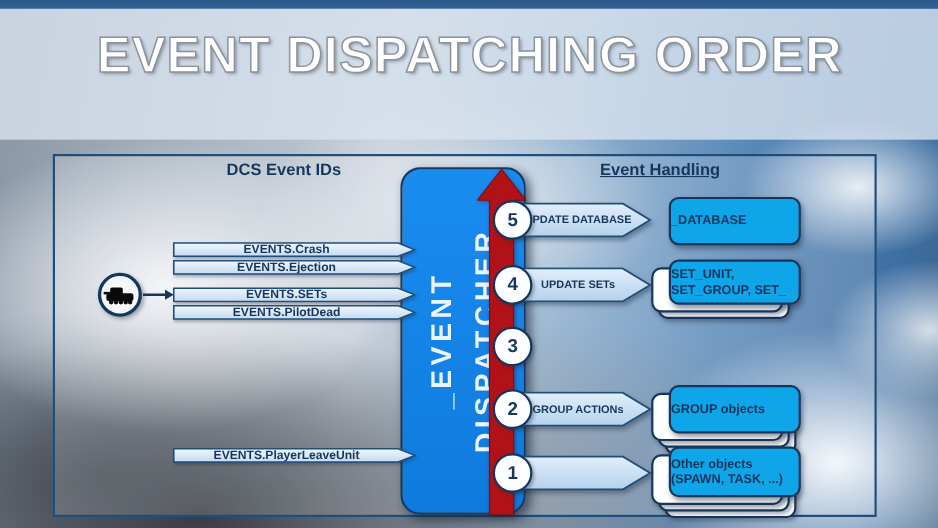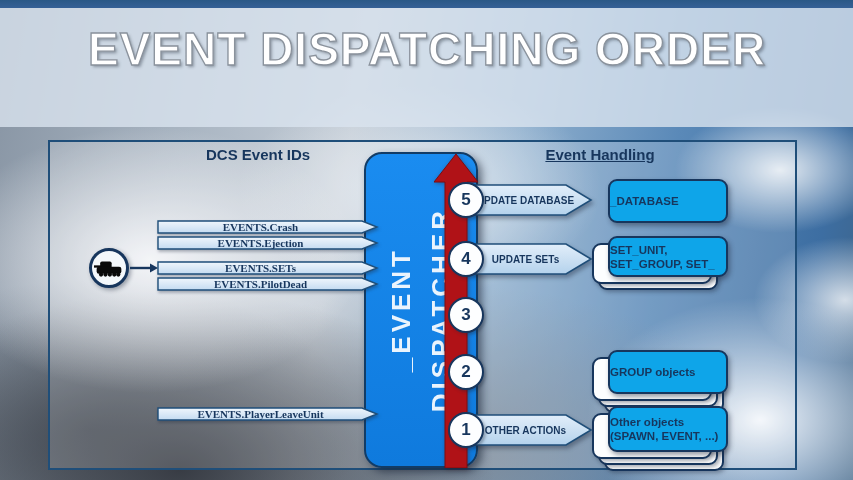--- a/index.html
+++ b/index.html
@@ -42,21 +42,21 @@
   
   .unit-badge{
     position:absolute;left:39px;top:106px;width:40px;height:40px;border-radius:50%;
     background:#f4f8fb;border:3px solid #17365d;box-sizing:border-box;
     display:flex;align-items:center;justify-content:center;
     box-shadow:2px 2px 4px rgba(30,40,60,.4);
   }
   .connector{position:absolute;left:80px;top:119px;}
 
   
-  .evt-arrow{position:absolute;left:107px;width:222px;height:14px;filter:drop-shadow(1.5px 2px 1.5px rgba(30,40,60,.35));z-index:6;font-family:Liberation Serif, serif;}
+  .evt-arrow{position:absolute;left:107px;width:222px;height:14px;filter:drop-shadow(1.5px 2px 1.5px rgba(30,40,60,.35));z-index:6;}
   .evt-arrow svg{position:absolute;inset:0;}
   .evt-label{
     position:absolute;left:0;top:0;width:207px;height:14px;
     display:flex;align-items:center;justify-content:center;
     font-size:11px;font-weight:bold;color:#17365d;white-space:nowrap;
   }
 
   
   .dispatcher{
     position:absolute;left:314px;top:10px;width:114px;height:316px;
@@ -214,25 +214,30 @@
           <polygon points="1,1 94,1 119,16 94,31 1,31" fill="url(#gradA)" stroke="#1f4e79" stroke-width="1.6"></polygon>
         </svg>
       <span class="action-label">UPDATE DATABASE</span>
     </div>
     <div class="action-arrow" style="top:101px">
       <svg viewBox="0 0 121 32" preserveAspectRatio="none">
           <polygon points="1,1 94,1 119,16 94,31 1,31" fill="url(#gradA)" stroke="#1f4e79" stroke-width="1.6"></polygon>
         </svg>
       <span class="action-label">UPDATE SETs</span>
     </div>
+    <div class="action-arrow" style="top:214px">
+      <svg viewBox="0 0 121 32" preserveAspectRatio="none">
+          <polygon points="1,1 94,1 119,16 94,31 1,31" fill="url(#gradA)" stroke="#1f4e79" stroke-width="1.6"></polygon>
+        </svg>
+      <span class="action-label">GROUP ACTIONs</span>
+    </div>
     <div class="action-arrow" style="top:272px">
       <svg viewBox="0 0 121 32" preserveAspectRatio="none">
           <polygon points="1,1 94,1 119,16 94,31 1,31" fill="url(#gradA)" stroke="#1f4e79" stroke-width="1.6"></polygon>
         </svg>
-      <span class="action-label">OTHER ACTIONs</span>
     </div>
 
     <div class="target" style="top:37px;height:44px">
       <div class="face">
         <span>_DATABASE</span>
       </div>
     </div>
 
     <div class="target" style="top:94px;height:41px">
       <div class="layer l2"></div>
@@ -252,18 +257,18 @@
         <span>GROUP objects</span>
       </div>
     </div>
 
     <div class="target" style="top:264px;height:46px">
       <div class="layer l3"></div>
       <div class="layer l2"></div>
       <div class="layer l1"></div>
       <div class="face">
         <span>Other objects</span>
-        <span>(SPAWN, EVENT, ...)</span>
+        <span>(SPAWN, TASK, ...)</span>
       </div>
     </div>
 
   </div>
 </div>
 
 </body></html>

